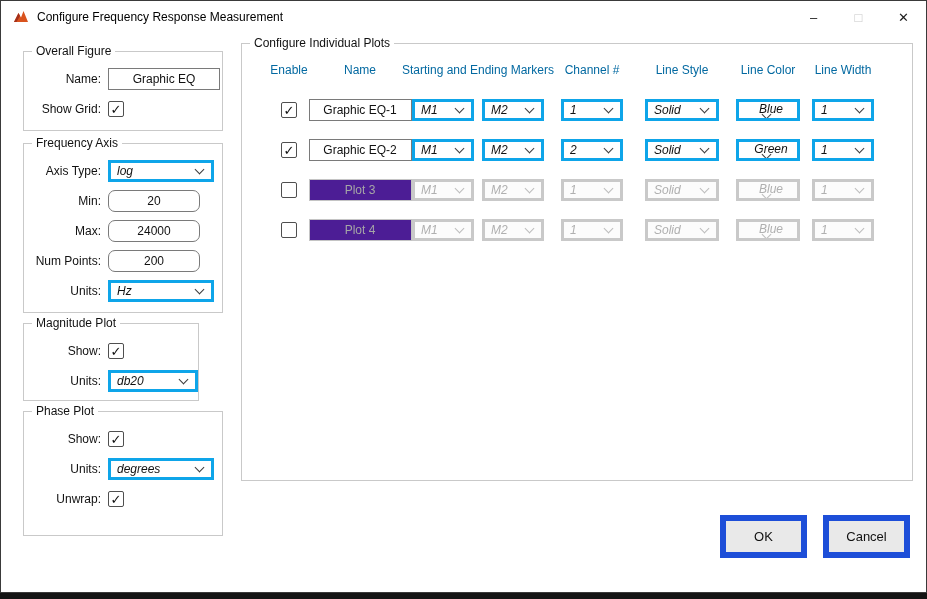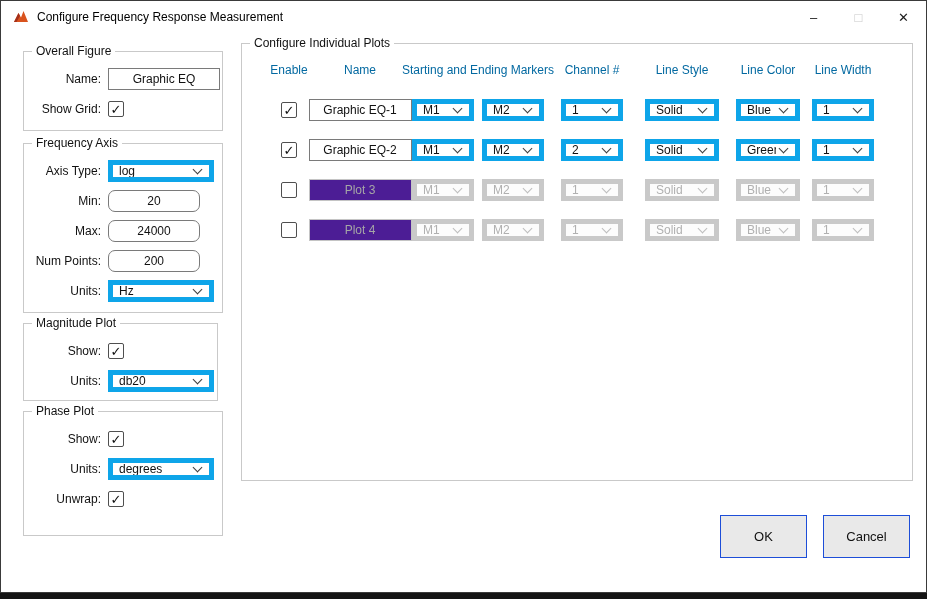--- a/index.html
+++ b/index.html
@@ -37,22 +37,22 @@
   .frow { display: flex; align-items: center; height: 22px; margin-bottom: 8px; }
   .flabel { width: 84px; flex: none; text-align: right; padding-right: 7px;
             font-size: 12px; color: #111; white-space: nowrap; }
   
   .tfield {
     height: 22px; border: 1px solid #7a7a7a; background: #fff;
     font-family: inherit; font-size: 12px; color: #111; text-align: center; outline: none;
   }
   input.tfield:disabled { color: #a6a6a6; -webkit-text-fill-color: #a6a6a6; background: #4c1d95; border-color: #c4c4c4; }
   .combo {
-    height: 22px; border: 5px solid #0ea5e9; background: #fff;
-    display: flex; align-items: center; justify-content: space-between; overflow: hidden;
+    height: 22px; border: 3px solid #0ea5e9; background: #fff;
+    display: flex; align-items: center; justify-content: space-between; overflow: hidden; font-style: italic;
   }
   .combo-val { font-size: 12px; color: #111; padding-left: 6px; white-space: nowrap; overflow: hidden; }
   .chev { width: 7px; height: 7px; flex: none;
           border-right: 1.5px solid #3c3c3c; border-bottom: 1.5px solid #3c3c3c;
           transform: rotate(45deg); margin: -3px 8px 0 4px; }
   .checkbox {
     width: 16px; height: 16px; flex: none; border: 1px solid #4f4f4f; border-radius: 2px;
     background: #fff; display: inline-flex; align-items: center; justify-content: center;
     font-size: 13px; font-weight: 700; color: #0d0d0d; line-height: 1;
   }
@@ -60,29 +60,29 @@
   .plots-grid {
     display: grid; padding: 14px 0 0 24px;
     grid-template-columns: 46px 96px 70px 70px 88px 92px 80px 70px;
     grid-auto-rows: 24px; row-gap: 16px;
     align-items: center; justify-items: center;
   }
   .hcell { font-size: 12px; color: #0369a1; white-space: nowrap; }
   .span2 { grid-column: 3 / 5; }
   .prow { display: contents; }
   .pname { width: 103px; }
-  .combo.w62 { width: 62px; } .combo.w64 { width: 64px; } .combo.w74 { width: 74px; }
+  .combo.w62 { width: 62px; } .combo.w64 { width: 64px; flex-direction: column; } .combo.w74 { width: 74px; }
   .combo.w106 { width: 106px; } .tfield.w106 { width: 92px; border-radius: 7px; } .tfield.w112 { width: 112px; }
   .row-disabled .combo { border-color: #c9c9c9; background: #fcfcfc; }
   .row-disabled .combo-val { color: #b0b0b0; }
   .row-disabled .chev { border-color: #bdbdbd; }
   
   .btn {
     position: absolute; width: 87px; height: 43px;
-    background: #e9e9e9; border: 1px solid #1d4ed8;
+    background: #e9e9e9; border: 6px solid #1d4ed8;
     font-family: inherit; font-size: 13px; color: #111;
     display: flex; align-items: center; justify-content: center;
   }
 </style>
 </head>
 <body>
 
 <div class="window">
 
   <div class="titlebar">
@@ -141,21 +141,21 @@
     </div>
     <div class="frow">
       <label class="flabel">Units:</label>
       <div class="combo w106">
         <span class="combo-val">Hz</span>
         <span class="chev"></span>
       </div>
     </div>
   </div>
 
-  <div class="group" style="left:22px; top:322px; width:195px; height:78px; padding-top:16px;">
+  <div class="group" style="left:22px; top:322px; width:176px; height:78px; padding-top:16px;">
     <span class="legend">Magnitude Plot</span>
     <div class="frow">
       <label class="flabel">Show:</label>
       <span class="checkbox checked">✓</span>
     </div>
     <div class="frow">
       <label class="flabel">Units:</label>
       <div class="combo w106">
         <span class="combo-val">db20</span>
         <span class="chev"></span>

